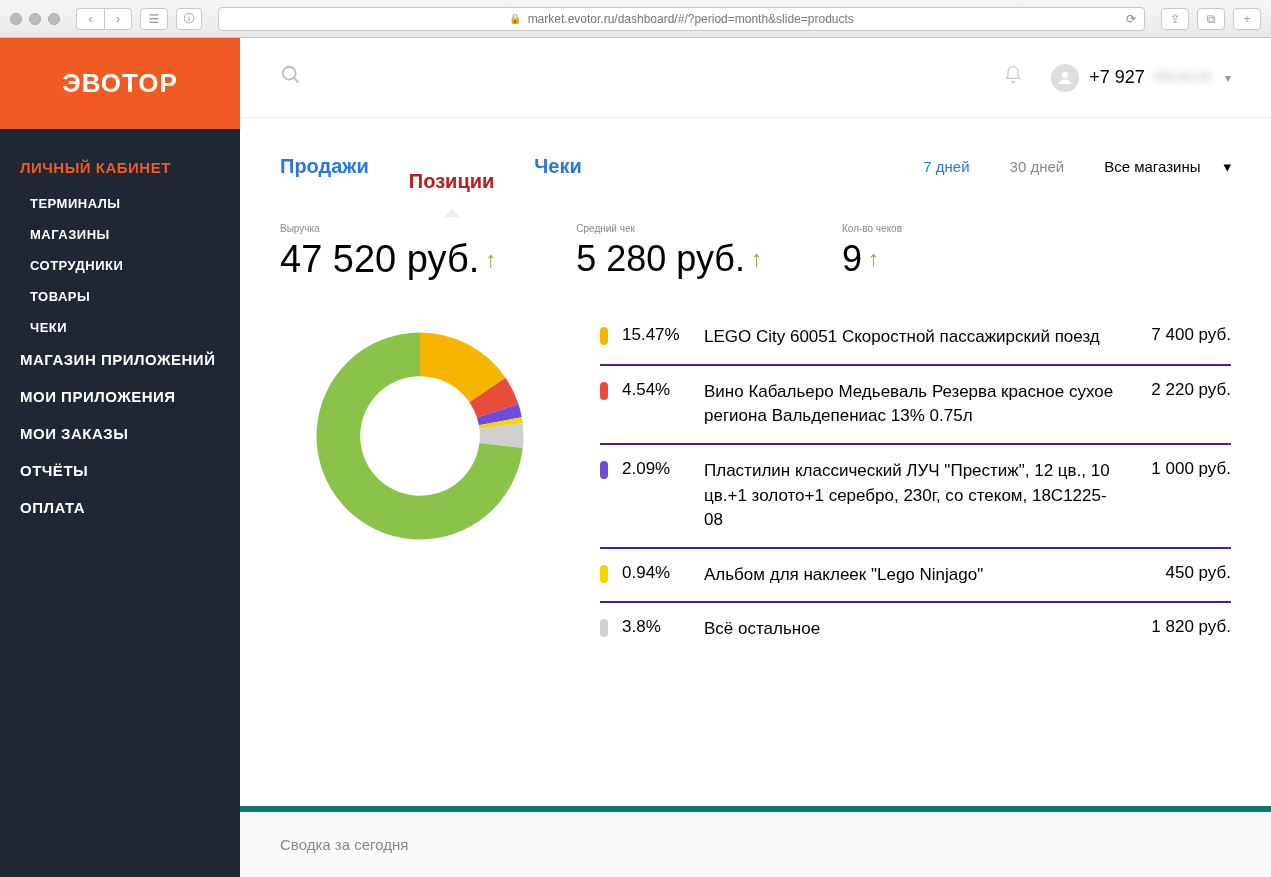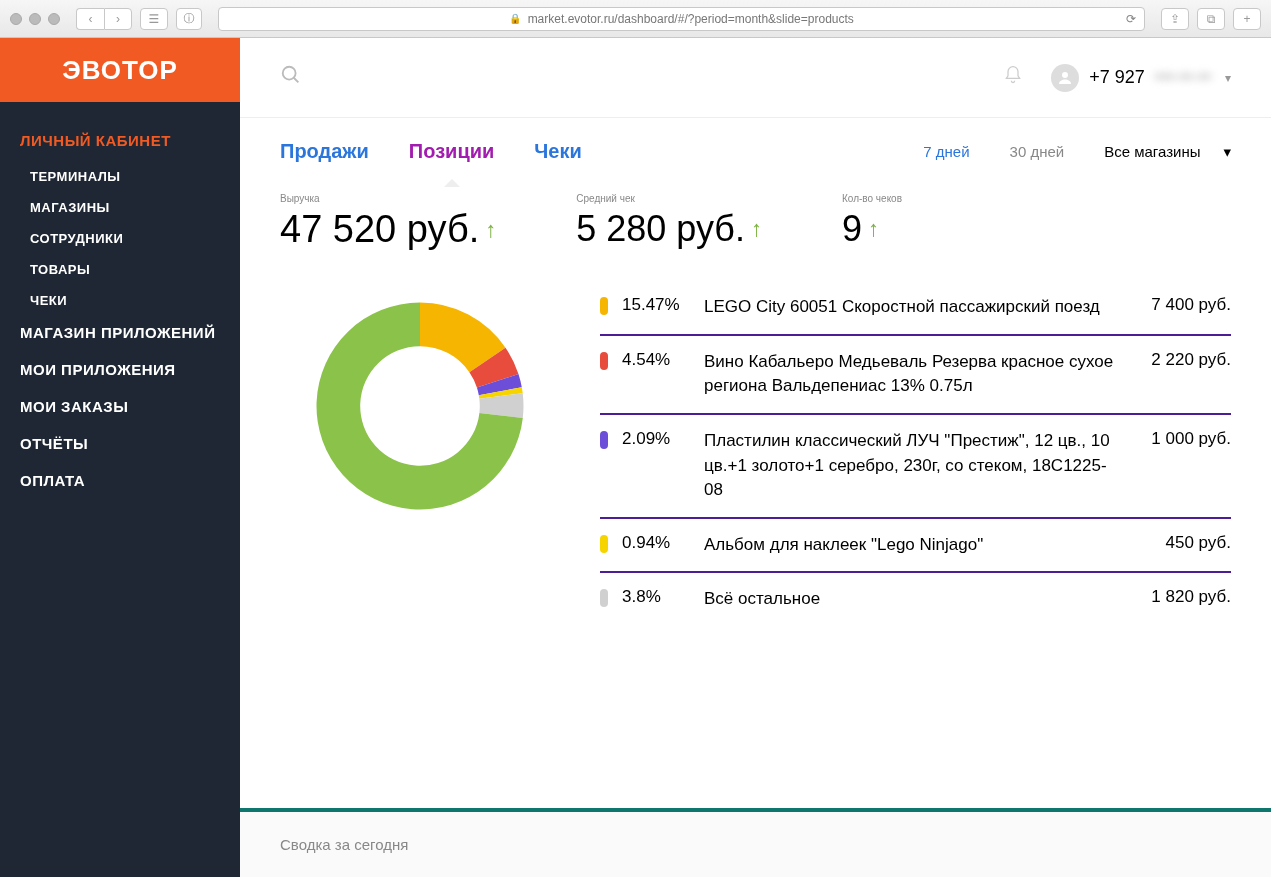--- a/index.html
+++ b/index.html
@@ -14,41 +14,41 @@
 .nav-group .nav-btn:first-child { border-radius: 4px 0 0 4px; border-right: none; }
 .nav-group .nav-btn:last-child { border-radius: 0 4px 4px 0; }
 .url-bar { flex: 1; height: 24px; border: 1px solid #c8c8c8; border-radius: 4px; background: #fff; display: flex; align-items: center; justify-content: center; gap: 6px; font-size: 12px; color: #777; margin: 0 8px; position: relative; }
 .url-bar .lock { font-size: 10px; }
 .url-bar .refresh { position: absolute; right: 8px; color: #888; }
 .info-circle { width: 26px; height: 22px; border: 1px solid #c8c8c8; border-radius: 4px; background: #fff; display:flex; align-items:center; justify-content:center; font-size:11px; color:#888; }
 
 
 .app { display: flex; height: calc(877px - 38px); }
 .sidebar { width: 240px; background: #1e2733; color: #fff; display: flex; flex-direction: column; }
-.logo { height: 64px; background: #f15a22; display: flex; align-items: center; justify-content: center; font-size: 26px; font-weight: 700; letter-spacing: 1px; color: #fff; }
+.logo { height: 91px; background: #f15a22; display: flex; align-items: center; justify-content: center; font-size: 26px; font-weight: 700; letter-spacing: 1px; color: #fff; }
 .sidebar-menu { padding: 30px 0 0 20px; }
 .sidebar-menu li { list-style: none; font-size: 15px; margin-bottom: 20px; cursor: pointer; color: #fff; }
 .sidebar-menu li.header { font-weight: 700; color: #f15a22; font-size: 15px; letter-spacing: .5px; }
 .sidebar-menu li.sub { font-size: 13px; font-weight: 700; color: #fff; padding-left: 10px; margin-bottom: 16px; letter-spacing: .5px; }
 .sidebar-menu li.section { font-weight: 700; font-size: 15px; letter-spacing: .5px; margin-top: 6px; }
 
 .content { flex: 1; background: #fff; display: flex; flex-direction: column; overflow: hidden; }
 .topbar { height: 80px; display: flex; align-items: center; padding: 0 40px; border-bottom: 1px solid #eee; }
 .search-icon { color: #bbb; font-size: 22px; }
 .topbar-spacer { flex: 1; }
 .bell { color: #ccc; font-size: 20px; margin-right: 28px; }
 .user { display: flex; align-items: center; gap: 10px; font-size: 18px; color: #000; cursor: pointer; }
 .avatar { width: 28px; height: 28px; border-radius: 50%; background: #ddd; display: flex; align-items: center; justify-content: center; }
 .avatar svg { fill: #fff; }
 .user .blur { filter: blur(4px); color: #aaa; }
 .user .chev { color: #999; font-size: 12px; margin-left: 4px; }
 
 .tabs-row { display: flex; align-items: center; padding: 22px 40px; gap: 40px; }
 .tab { font-size: 20px; font-weight: 600; cursor: pointer; color: #2a76dd; }
-.tab.active { color: #a21caf; position: relative; }
+.tab.active { color: #b91c1c; position: relative; margin-top: 30px; }
 .tab.active::after { content: ''; position: absolute; left: 50%; transform: translateX(-50%); bottom: -24px; width: 0; height: 0; border-left: 8px solid transparent; border-right: 8px solid transparent; border-bottom: 8px solid #eee; }
 .tabs-spacer { flex: 1; }
 .period { font-size: 15px; color: #888; cursor: pointer; }
 .period.active { color: #2a76dd; }
 .store-sel { font-size: 15px; color: #000; cursor: pointer; display: flex; align-items: center; gap: 23px; }
 
 .stats-row { display: flex; padding: 8px 40px 20px; gap: 80px; }
 .stat-label { font-size: 10px; color: #888; margin-bottom: 4px; }
 .stat-val { font-size: 36px; color: #000; display: flex; align-items: center; gap: 6px; }
 .stat-col:first-child .stat-val { font-size: 38px; font-weight: 400; }
@@ -57,21 +57,21 @@
 .main-row { display: flex; padding: 10px 40px 0; gap: 40px; flex: 1; }
 .chart-area { width: 280px; display: flex; align-items: flex-start; justify-content: center; padding-top: 10px; }
 .list { flex: 1; }
 .list-row { display: flex; padding: 14px 0; border-bottom: 2px solid #4c1d95; gap: 14px; }
 .list-row:last-child { border-bottom: none; }
 .dot { width: 8px; height: 18px; border-radius: 4px; flex-shrink: 0; margin-top: 2px; }
 .pct { width: 68px; font-size: 17px; flex-shrink: 0; }
 .desc { flex: 1; font-size: 17px; line-height: 1.45; padding-right: 20px; }
 .amt { font-size: 17px; white-space: nowrap; }
 
-.footer { border-top: 4px solid #0f766e; padding: 24px 40px; font-size: 15px; color: #888; background: #fafafa; }
+.footer { border-top: 6px solid #0f766e; padding: 24px 40px; font-size: 15px; color: #888; background: #fafafa; }
 
 
 .donut { width: 230px; height: 230px; }
 </style>
 </head>
 <body>
 
 <div class="browser-chrome">
   <div class="traffic">
       <span></span>

